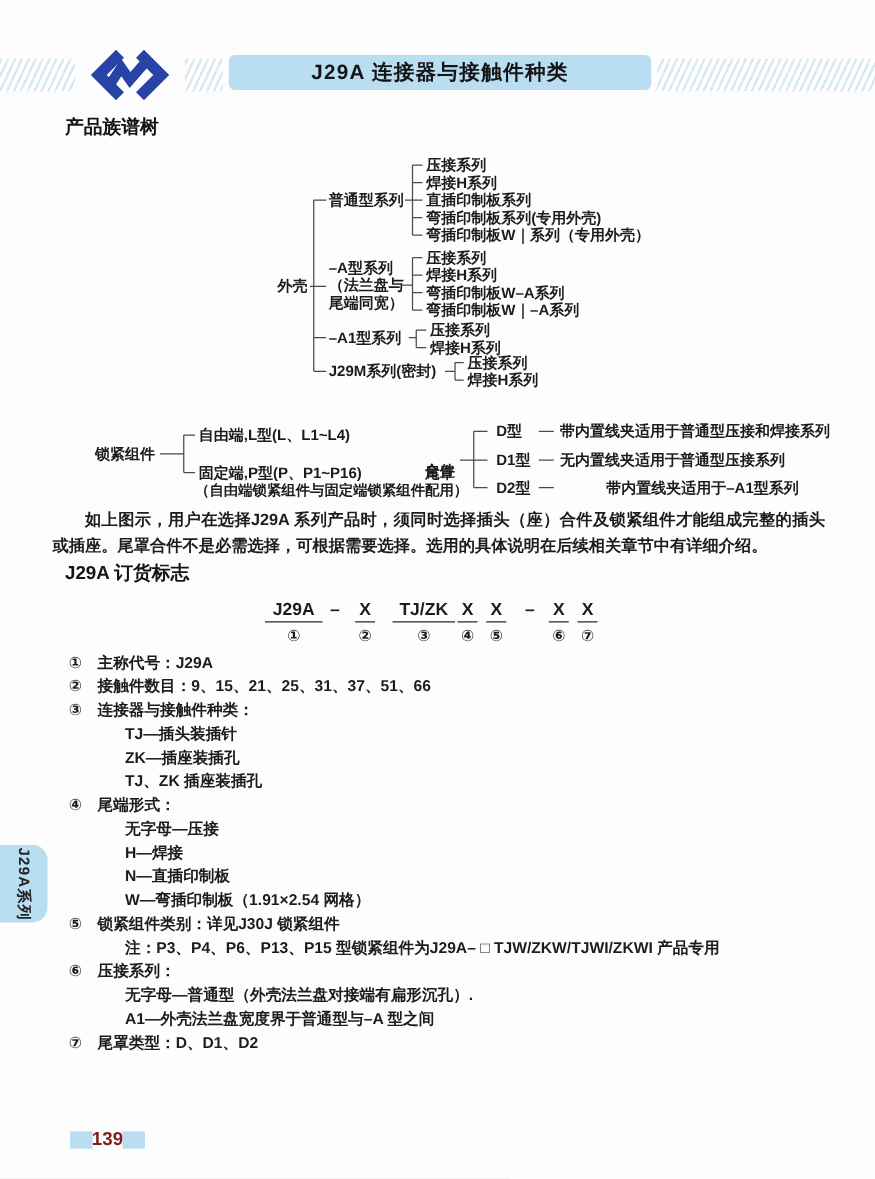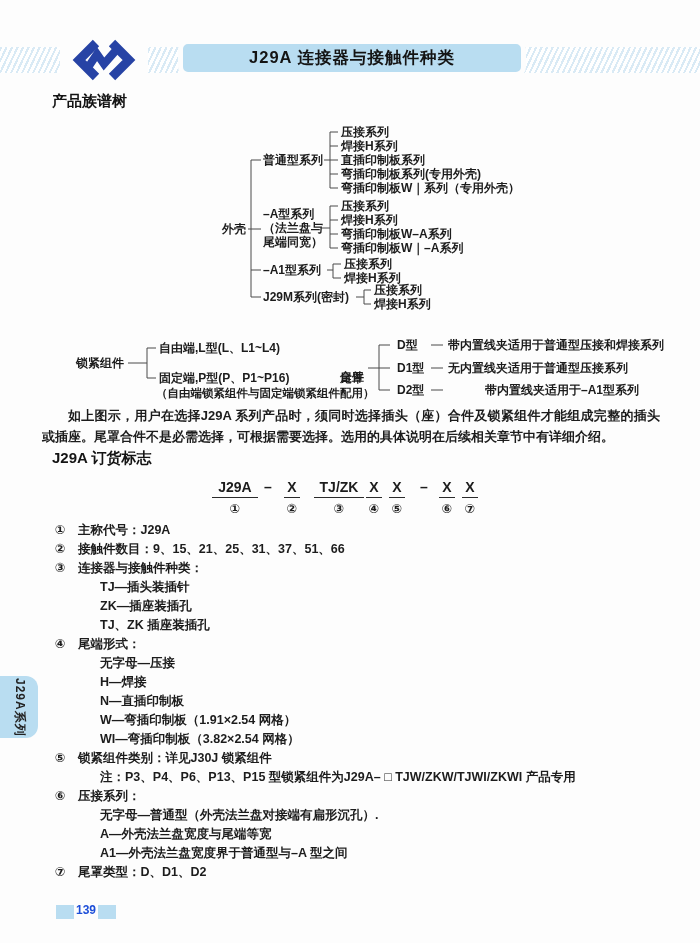--- a/index.html
+++ b/index.html
@@ -46,21 +46,21 @@
   
   .side-tab{
     position:absolute;left:0;top:676px;width:38px;height:62px;background:#b9ddf1;
     border-radius:0 12px 12px 0;display:flex;align-items:center;justify-content:center;
   }
   .side-tab span{
     writing-mode:vertical-rl;text-orientation:sideways;
     font-size:12px;font-weight:700;color:#222;letter-spacing:1px;
   }
   .pnum-block{position:absolute;top:905px;width:18px;height:14px;background:#b9ddf1;}
-  .pnum{position:absolute;left:72px;top:903px;width:28px;text-align:center;font-size:12px;font-weight:700;color:#1d4ed8;}
+  .pnum{position:absolute;left:72px;top:903px;width:28px;text-align:center;font-size:15px;font-weight:700;color:#7f1d1d;}
 </style>
 </head>
 <body>
 
 <div class="page">
 
   <div class="stripe-band"></div>
   <div class="logo-box">
     <svg width="66" height="42" viewBox="0 0 66 42">
       <polyline points="25,4 8,21 25,38" fill="none" stroke="#2743a5" stroke-width="9"></polyline>
@@ -196,39 +196,33 @@
       </div>
     <div class="row sub">
         <span>H—焊接</span>
       </div>
     <div class="row sub">
         <span>N—直插印制板</span>
       </div>
     <div class="row sub">
         <span>W—弯插印制板（1.91×2.54 网格）</span>
       </div>
-    <div class="row sub">
-        <span>WI—弯插印制板（3.82×2.54 网格）</span>
-      </div>
     <div class="row">
         <span class="num">⑤</span>
         <span>锁紧组件类别：详见J30J 锁紧组件</span>
       </div>
     <div class="row sub">
         <span>注：P3、P4、P6、P13、P15 型锁紧组件为J29A– □ TJW/ZKW/TJWI/ZKWI 产品专用</span>
       </div>
     <div class="row">
         <span class="num">⑥</span>
         <span>压接系列：</span>
       </div>
     <div class="row sub">
         <span>无字母—普通型（外壳法兰盘对接端有扁形沉孔）.</span>
-      </div>
-    <div class="row sub">
-        <span>A—外壳法兰盘宽度与尾端等宽</span>
       </div>
     <div class="row sub">
         <span>A1—外壳法兰盘宽度界于普通型与–A 型之间</span>
       </div>
     <div class="row">
         <span class="num">⑦</span>
         <span>尾罩类型：D、D1、D2</span>
       </div>
   </div>
 

